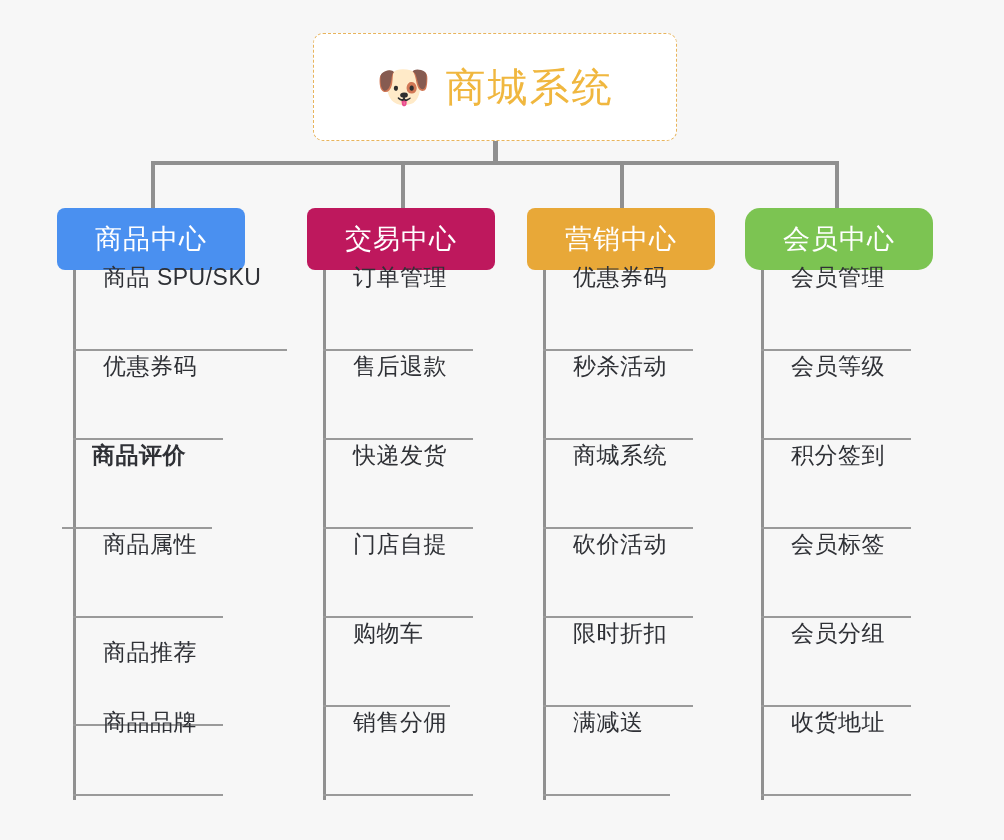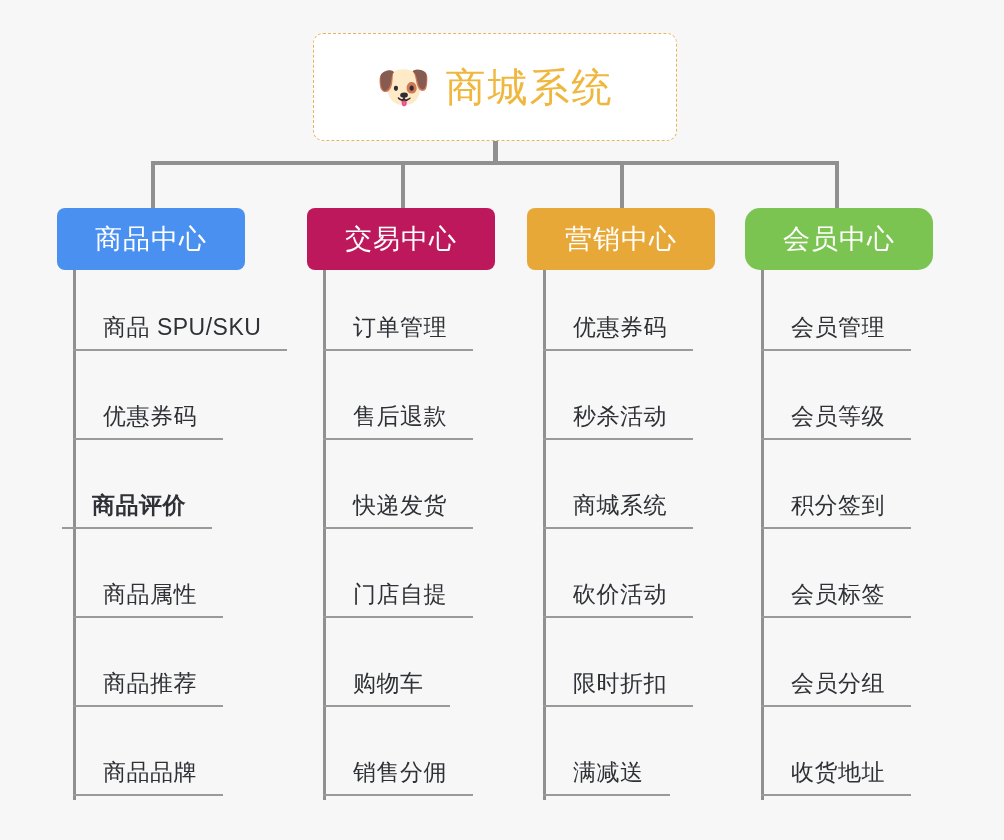--- a/index.html
+++ b/index.html
@@ -80,21 +80,20 @@
     width: 3px;
     background: #909090;
   }
 
   
   .leaf {
     position: absolute;
     height: 89px;
     box-sizing: border-box;
     display: flex;
-    align-items: flex-end;
   }
   .leaf-inner {
     display: inline-block;
     border-bottom: 2px solid #9a9a9a;
     padding: 0 26px 6px 30px;
     white-space: nowrap;
   }
   .leaf-label {
     font-size: 23px;
     color: #2f3136;
@@ -138,21 +137,21 @@
   <div class="leaf" style="left:62px; top:440px;font-weight:bold;">
     <span class="leaf-inner">
       <span class="leaf-label">商品评价</span>
     </span>
   </div>
   <div class="leaf" style="left:73px; top:529px;">
     <span class="leaf-inner">
       <span class="leaf-label">商品属性</span>
     </span>
   </div>
-  <div class="leaf" style="left:73px; top:618px;font-family:Liberation Serif, serif;">
+  <div class="leaf" style="left:73px; top:637px;font-family:Liberation Serif, serif;">
     <span class="leaf-inner">
       <span class="leaf-label">商品推荐</span>
     </span>
   </div>
   <div class="leaf" style="left:73px; top:707px;">
     <span class="leaf-inner">
       <span class="leaf-label">商品品牌</span>
     </span>
   </div>
 

